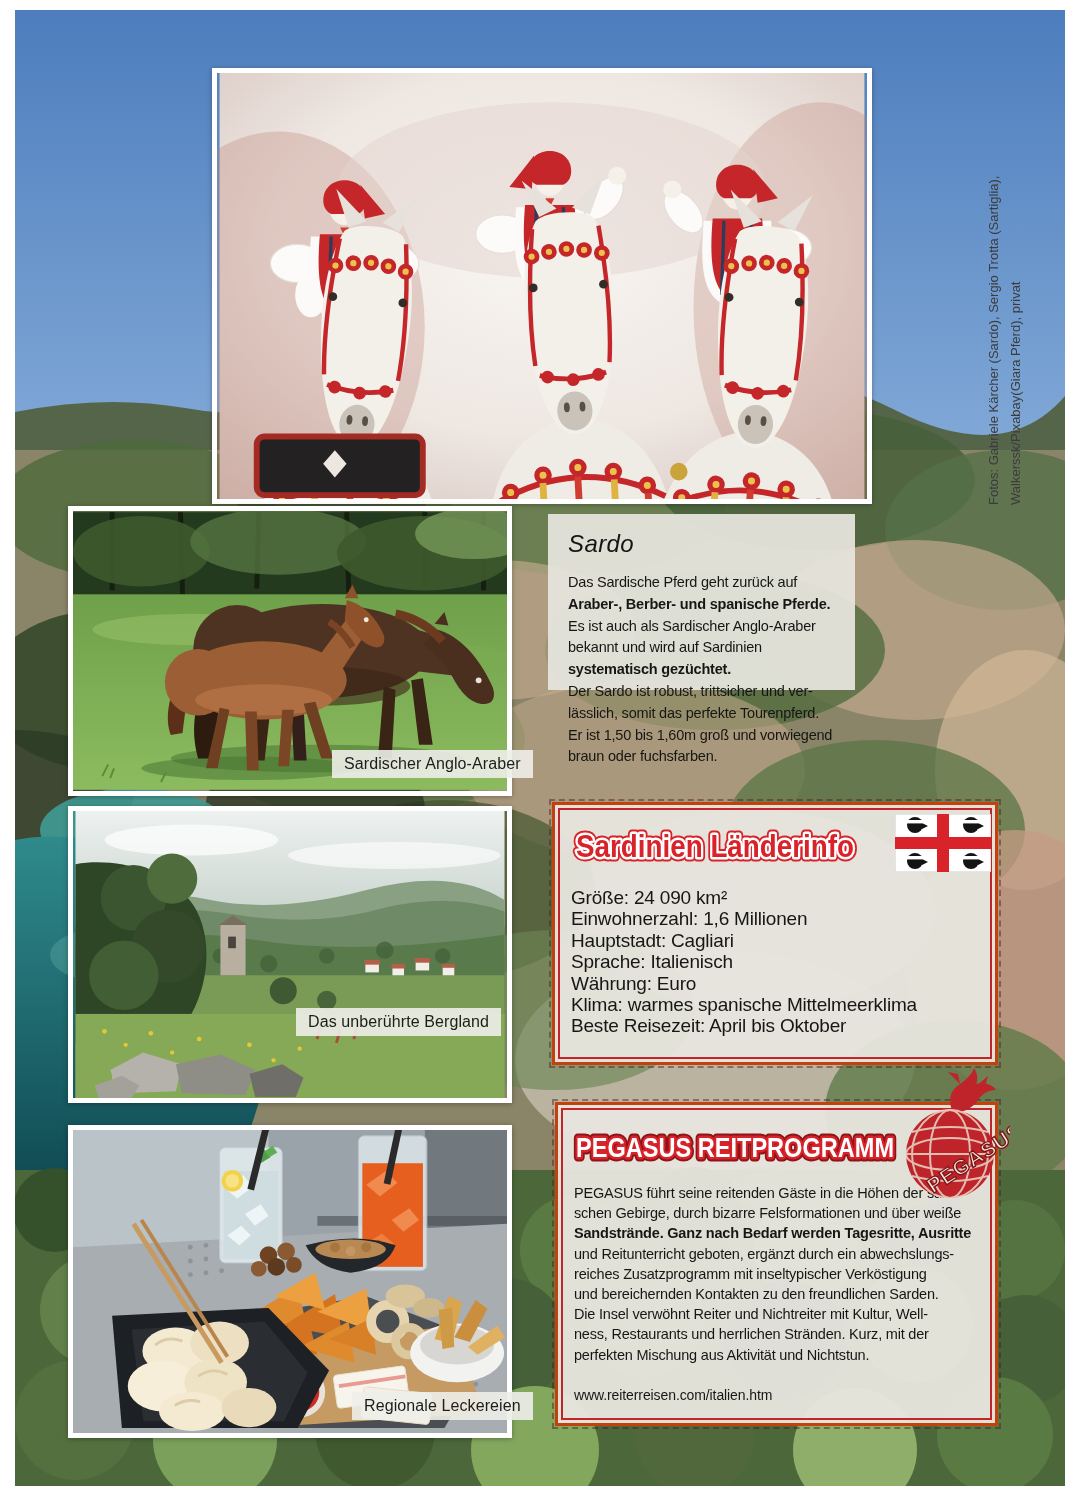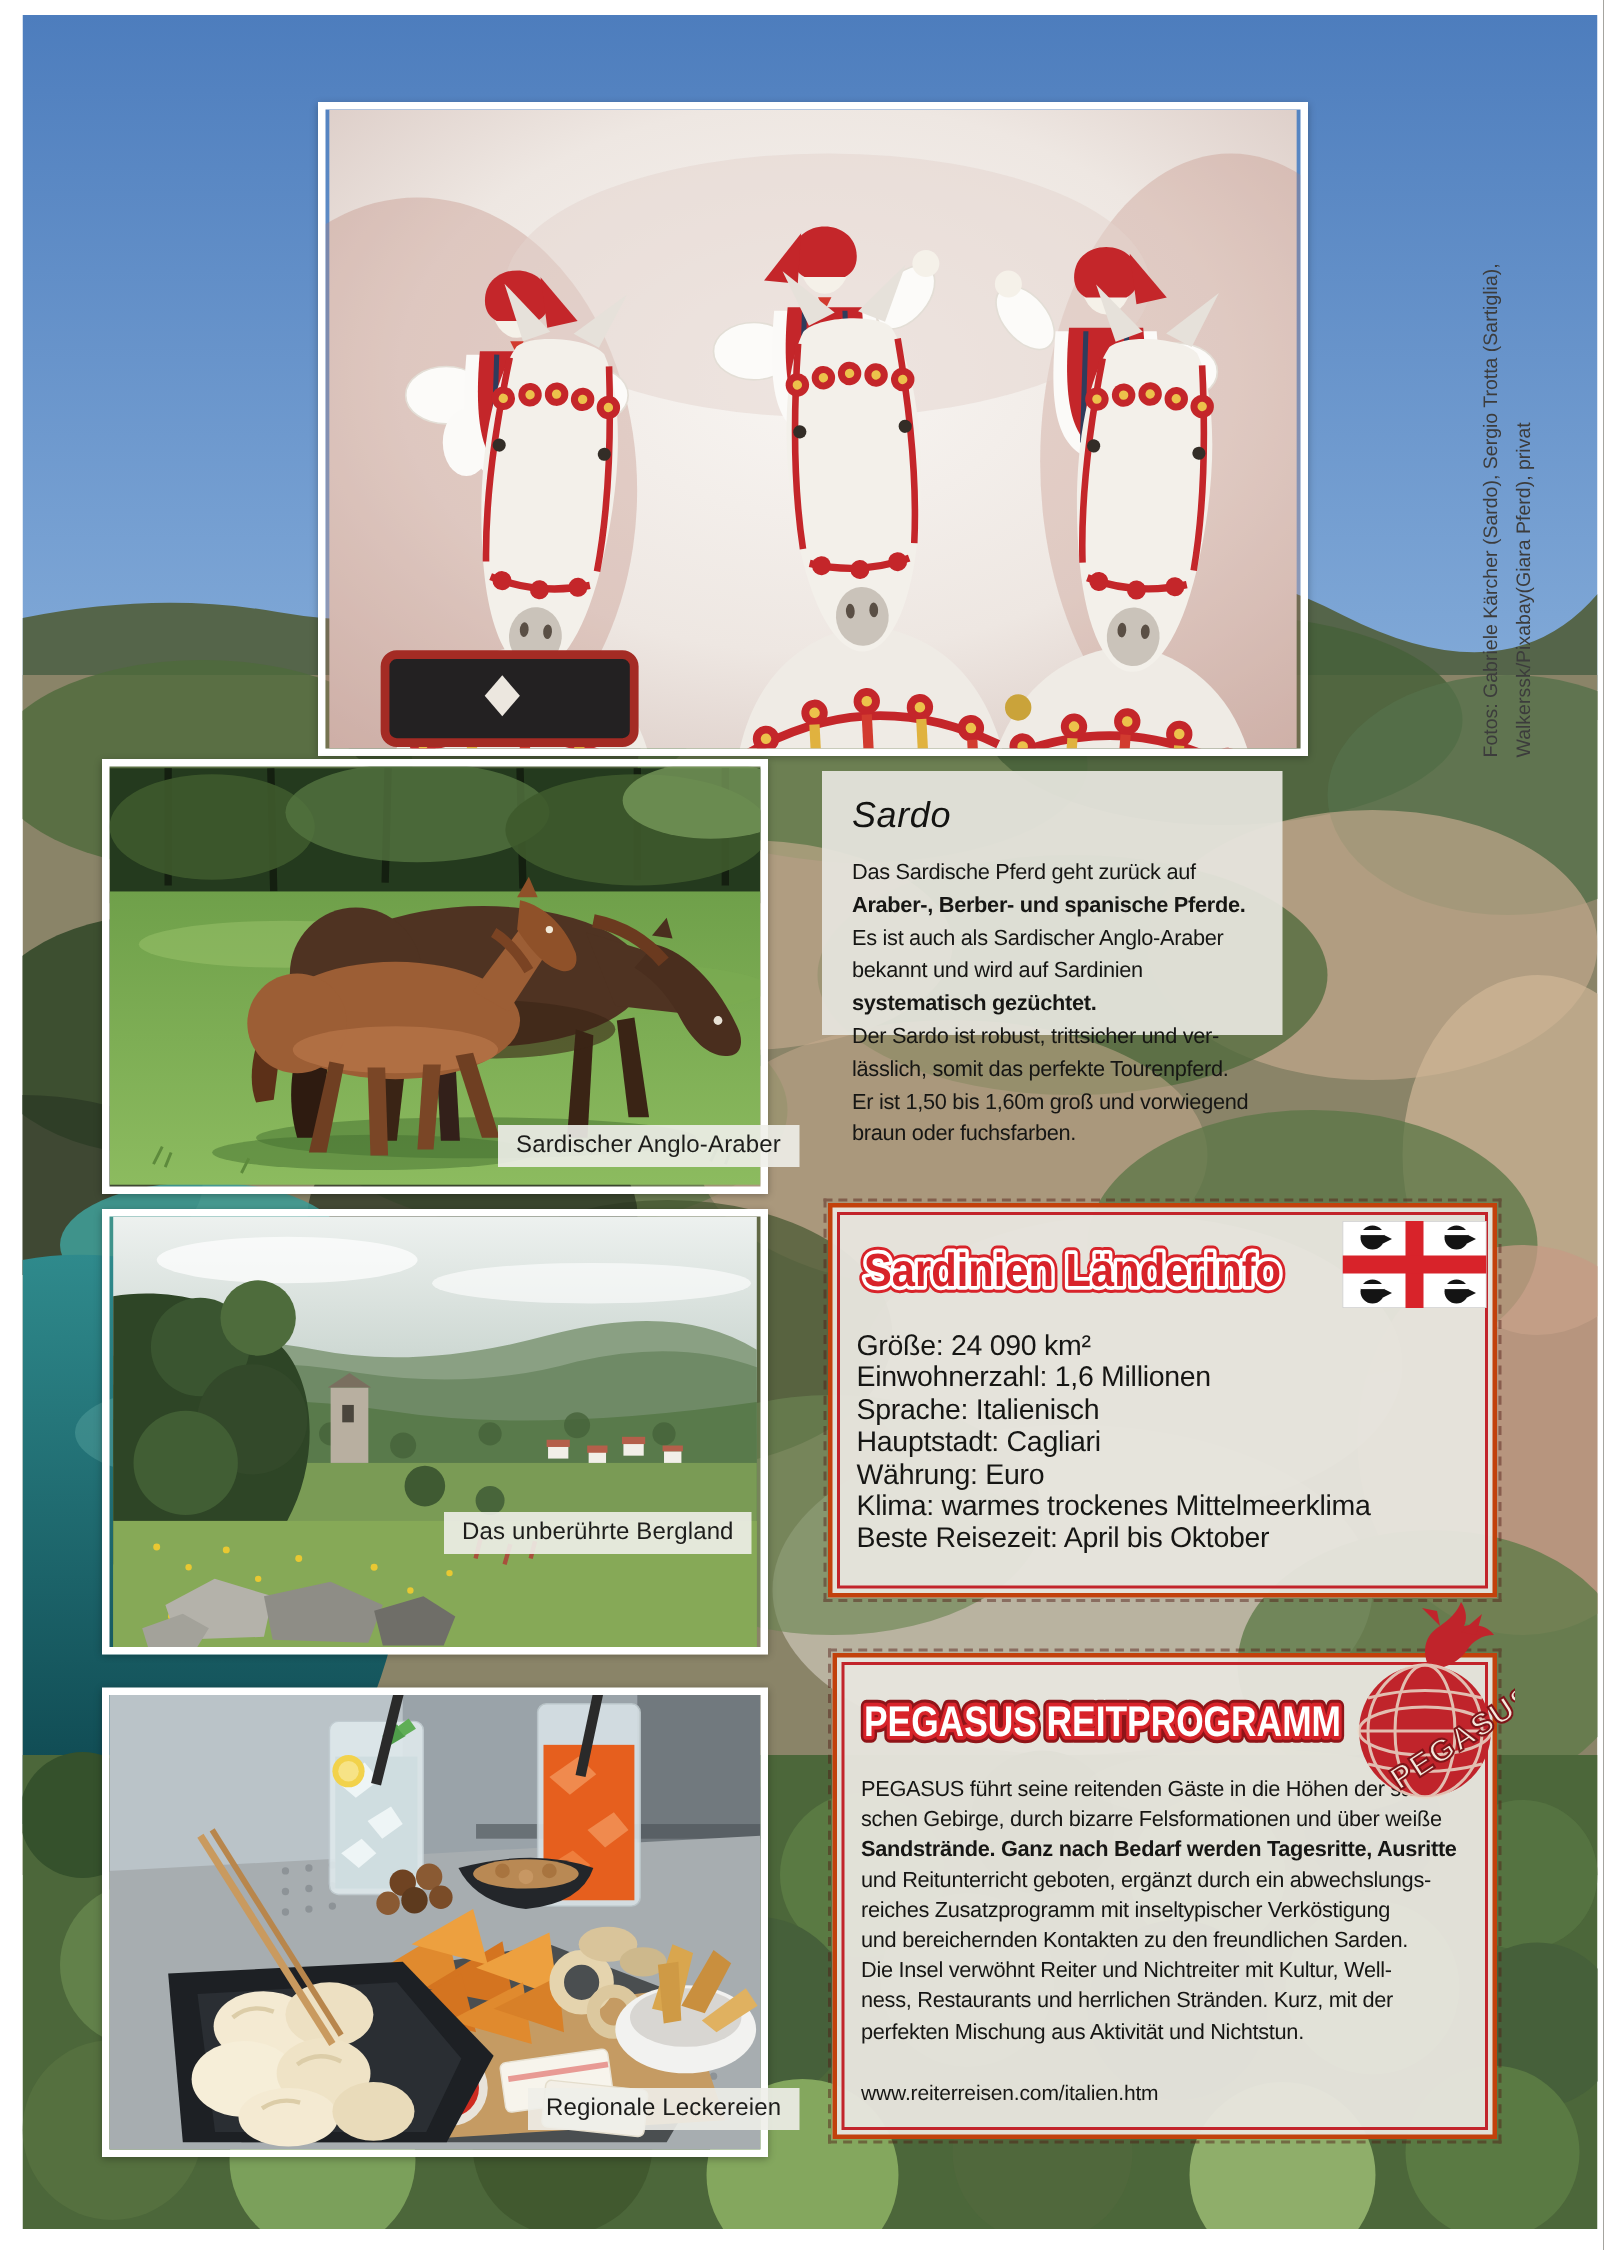--- a/index.html
+++ b/index.html
@@ -348,24 +348,24 @@
         <g transform="translate(76,47)">
             <circle r="8"></circle>
             <path d="M7,-2 L13,1 L7,4 Z"></path>
             <rect x="-8" y="-5" width="16" height="3.4" fill="#fff"></rect>
           </g>
       </g>
     </svg>
     <div class="facts" style="position:absolute;left:16px;top:82px;">
         <div>Größe: 24 090 km²</div>
         <div>Einwohnerzahl: 1,6 Millionen</div>
+        <div>Hauptstadt: Cagliari</div>
         <div>Sprache: Italienisch</div>
-        <div>Hauptstadt: Cagliari</div>
         <div>Währung: Euro</div>
-        <div>Klima: warmes trockenes Mittelmeerklima</div>
+        <div>Klima: warmes spanische Mittelmeerklima</div>
         <div>Beste Reisezeit: April bis Oktober</div>
       </div>
   </div>
 
   <div class="photo" style="left:68px;top:806px;width:434px;height:287px;">
     <svg width="434" height="287" viewBox="0 0 444 297">
       <defs>
         <linearGradient id="bgSky" x1="0" y1="0" x2="0" y2="1">
           <stop offset="0" stop-color="#edf1ef"></stop>
             <stop offset="1" stop-color="#c6d2cc"></stop>

